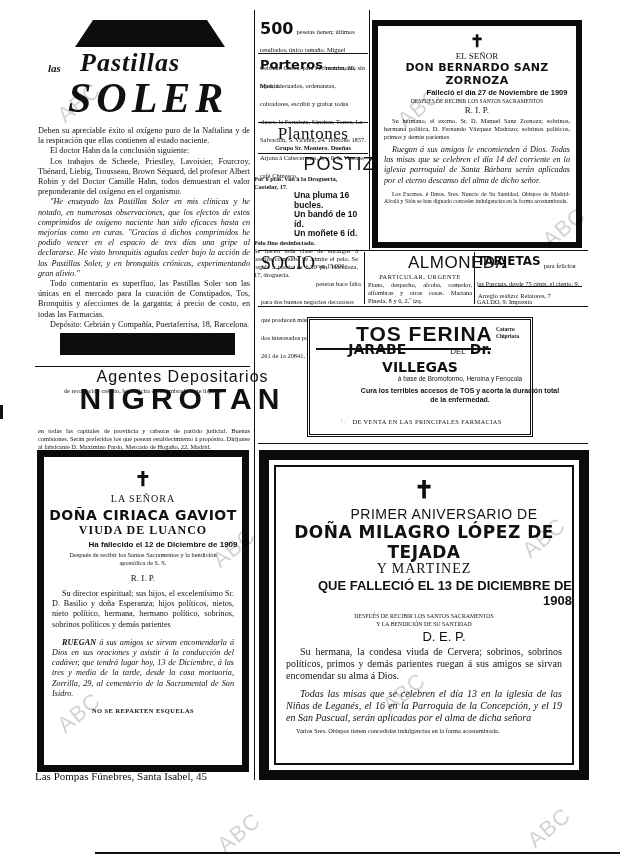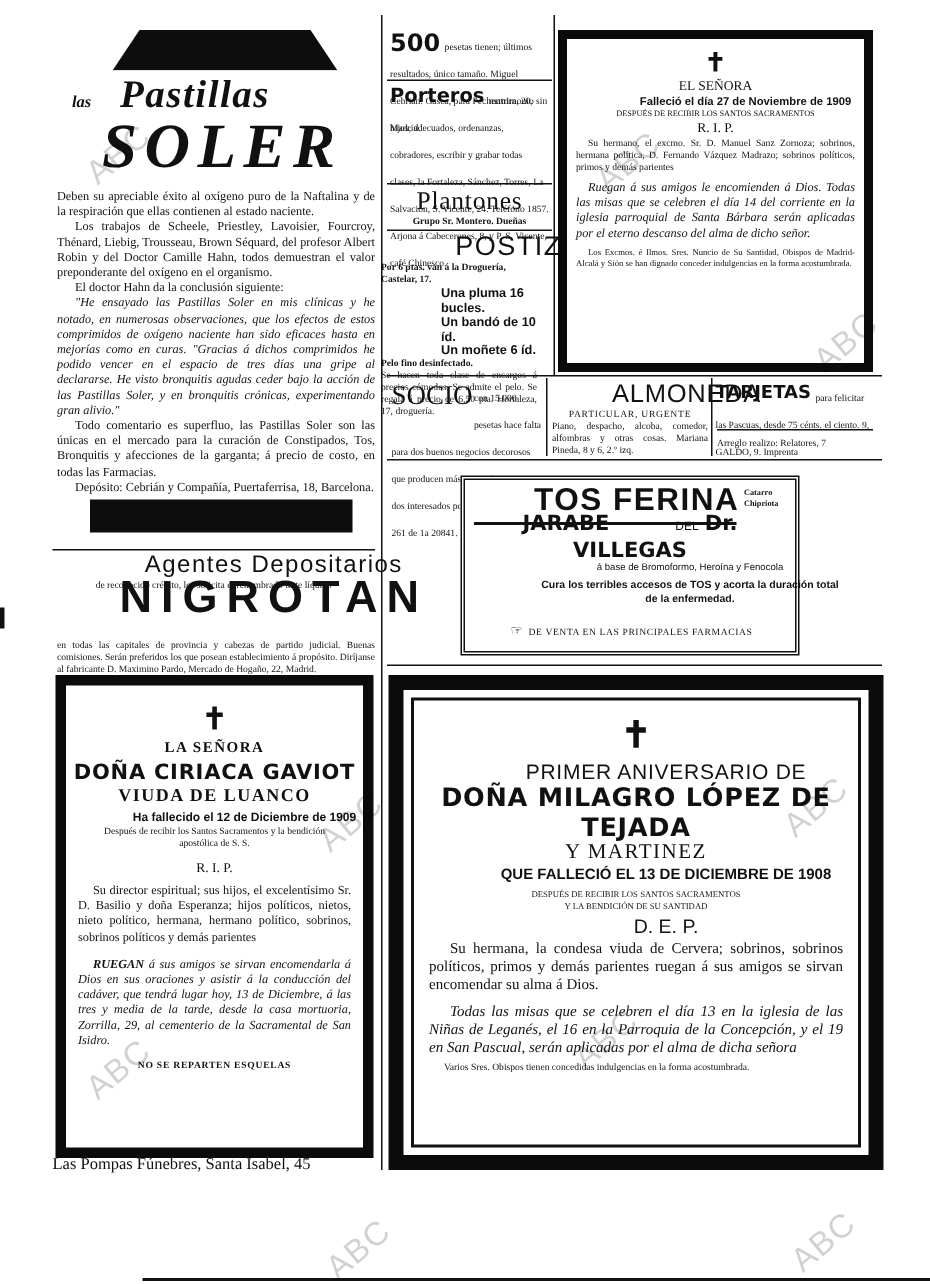--- a/index.html
+++ b/index.html
@@ -26,38 +26,38 @@
 </head>
 <body>
 
 <div class="blackbar" style="left:75px;top:20px;width:150px;height:27px;clip-path:polygon(12% 0,88% 0,100% 100%,0 100%);"></div>
 <div class="abs serif ital bold" style="left:48px;top:62px;font-size:11px;">las</div>
 <div class="abs serif ital bold" style="left:80px;top:48px;font-size:26px;letter-spacing:1px;">Pastillas</div>
 <div class="abs serif ital bold" style="left:68px;top:76px;font-size:42px;letter-spacing:5px;line-height:44px;">SOLER</div>
 
 <div class="abs small just" style="left:38px;top:126px;width:212px;">
   <p>Deben su apreciable éxito al oxígeno puro de la Naftalina y de la respiración que ellas contienen al estado naciente.</p>
+  <p class="indent">El doctor Hahn da la conclusión siguiente:</p>
   <p class="indent">Los trabajos de Scheele, Priestley, Lavoisier, Fourcroy, Thénard, Liebig, Trousseau, Brown Séquard, del profesor Albert Robin y del Doctor Camille Hahn, todos demuestran el valor preponderante del oxígeno en el organismo.</p>
-  <p class="indent">El doctor Hahn da la conclusión siguiente:</p>
   <p class="indent ital">"He ensayado las Pastillas Soler en mis clínicas y he notado, en numerosas observaciones, que los efectos de estos comprimidos de oxígeno naciente han sido eficaces hasta en mejorías como en curas. "Gracias á dichos comprimidos he podido vencer en el espacio de tres días una gripe al declararse. He visto bronquitis agudas ceder bajo la acción de las Pastillas Soler, y en bronquitis crónicas, experimentando gran alivio."</p>
   <p class="indent">Todo comentario es superfluo, las Pastillas Soler son las únicas en el mercado para la curación de Constipados, Tos, Bronquitis y afecciones de la garganta; á precio de costo, en todas las Farmacias.</p>
   <p class="indent">Depósito: Cebrián y Compañía, Puertaferrisa, 18, Barcelona.</p>
 </div>
 
 <div class="blackbar" style="left:60px;top:333px;width:175px;height:22px;"></div>
 <div class="rule" style="left:35px;top:366px;width:215px;height:1px;"></div>
 <div class="abs sans center" style="left:35px;top:368px;width:215px;font-size:16px;letter-spacing:1px;">Agentes Depositarios</div>
 <div class="abs tiny center" style="left:35px;top:387px;width:215px;">de reconocido crédito, los solicita el renombrado tinte líquido</div>
 <div class="abs sans center bold" style="left:35px;top:382px;width:215px;font-size:30px;letter-spacing:6px;">NIGROTAN</div>
 <div class="abs tiny just" style="left:38px;top:427px;width:212px;">en todas las capitales de provincia y cabezas de partido judicial. Buenas comisiones. Serán preferidos los que posean establecimiento á propósito. Diríjanse al fabricante D. Maximino Pardo, Mercado de Hogaño, 22, Madrid.</div>
 
 <div class="frame" style="left:37px;top:450px;width:212px;height:322px;">
   <div class="abs" style="left:0;top:0;right:0;bottom:0;">
     <span class="cross" style="margin-top:10px;font-size:20px;">✝</span>
-    <div class="center" style="font-size:10px;letter-spacing:1px;margin-top:2px;font-weight:bold;">LA SEÑORA</div>
+    <div class="center" style="font-size:10px;letter-spacing:1px;margin-top:2px;">LA SEÑORA</div>
     <div class="center cond" style="font-size:14px;margin-top:3px;letter-spacing:0.5px;">DOÑA CIRIACA GAVIOT</div>
     <div class="center serif bold" style="font-size:12px;letter-spacing:1px;">VIUDA DE LUANCO</div>
     <div class="center sans bold" style="font-size:8px;margin-top:2px;">Ha fallecido el 12 de Diciembre de 1909</div>
     <div class="center tiny" style="padding:2px 20px 0;">Después de recibir los Santos Sacramentos y la bendición apostólica de S. S.</div>
     <div class="center" style="font-size:9px;margin-top:6px;">R. I. P.</div>
     <div class="small just" style="padding:6px 8px 0 8px;text-indent:10px;">Su director espiritual; sus hijos, el excelentísimo Sr. D. Basilio y doña Esperanza; hijos políticos, nietos, nieto político, hermana, hermano político, sobrinos, sobrinos políticos y demás parientes</div>
     <div class="small just ital" style="padding:8px 8px 0 8px;text-indent:10px;">
       <span class="bold">RUEGAN</span><span> á sus amigos se sirvan encomendarla á Dios en sus oraciones y asistir á la conducción del cadáver, que tendrá lugar hoy, 13 de Diciembre, á las tres y media de la tarde, desde la casa mortuoria, Zorrilla, 29, al cementerio de la Sacramental de San Isidro.</span>
     </div>
     <div class="center tiny bold" style="margin-top:8px;letter-spacing:0.5px;">NO SE REPARTEN ESQUELAS</div>
@@ -90,21 +90,22 @@
   <div class="sans bold" style="font-size:8.5px;line-height:9.5px;">Un bandó de 10 íd.</div>
   <div class="sans bold" style="font-size:8.5px;line-height:9.5px;">Un moñete 6 íd.</div>
   <div class="tiny bold">Pelo fino desinfectado.</div>
   <div class="tiny just">Se hacen toda clase de encargos á precios cómodos. Se admite el pelo. Se regala á precio de 6,50 pta. Hortaleza, 17, droguería.</div>
 </div>
 
 <div class="rule" style="left:369px;top:10px;width:1px;height:240px;"></div>
 
 <div class="frame" style="left:372px;top:20px;width:210px;height:228px;border-width:6px;">
   <span class="cross" style="margin-top:5px;font-size:17px;">✝</span>
-  <div class="center" style="font-size:9px;">EL SEÑORA</div>
+  <div class="center" style="font-size:9px;">EL SEÑOR</div>
+  <div class="center cond" style="font-size:11px;letter-spacing:0.3px;">DON BERNARDO SANZ ZORNOZA</div>
   <div class="center sans bold" style="font-size:7.5px;margin-top:1px;">Falleció el día 27 de Noviembre de 1909</div>
   <div class="center tiny" style="font-size:5.5px;">DESPUÉS DE RECIBIR LOS SANTOS SACRAMENTOS</div>
   <div class="center" style="font-size:9px;">R. I. P.</div>
   <div class="tiny just" style="padding:2px 6px 0;text-indent:8px;">Su hermano, el excmo. Sr. D. Manuel Sanz Zornoza; sobrinos, hermana política, D. Fernando Vázquez Madrazo; sobrinos políticos, primos y demás parientes</div>
   <div class="small just ital" style="padding:4px 6px 0;text-indent:8px;">Ruegan á sus amigos le encomienden á Dios. Todas las misas que se celebren el día 14 del corriente en la iglesia parroquial de Santa Bárbara serán aplicadas por el eterno descanso del alma de dicho señor.</div>
   <div class="tiny just" style="padding:5px 6px 0;text-indent:8px;font-size:5.8px;line-height:7px;">Los Excmos. é Ilmos. Sres. Nuncio de Su Santidad, Obispos de Madrid-Alcalá y Sión se han dignado conceder indulgencias en la forma acostumbrada.</div>
 </div>
 
 <div class="rule" style="left:258px;top:250px;width:330px;height:1px;"></div>
 
@@ -147,21 +148,21 @@
 </div>
 
 <div class="rule" style="left:258px;top:443px;width:330px;height:1px;"></div>
 
 <div class="frame" style="left:259px;top:450px;width:330px;height:330px;border-width:10px;">
   <div class="inner-frame" style="left:5px;top:5px;right:5px;bottom:5px;border:2px solid #111;">
     <span class="cross" style="margin-top:8px;font-size:24px;">✝</span>
     <div class="center sans" style="font-size:14px;letter-spacing:0.5px;margin-top:2px;">PRIMER ANIVERSARIO DE</div>
     <div class="center cond" style="font-size:17px;letter-spacing:0.5px;">DOÑA MILAGRO LÓPEZ DE TEJADA</div>
     <div class="center serif" style="font-size:14px;line-height:14px;letter-spacing:1px;">Y MARTINEZ</div>
-    <div class="center sans bold" style="font-size:10px;margin-top:2px;">QUE FALLECIÓ EL 13 DE DICIEMBRE DE 1908</div>
+    <div class="center sans bold" style="font-size:13px;margin-top:2px;text-align:right;">QUE FALLECIÓ EL 13 DE DICIEMBRE DE 1908</div>
     <div class="center tiny" style="margin-top:4px;font-size:5.8px;">DESPUÉS DE RECIBIR LOS SANTOS SACRAMENTOS</div>
     <div class="center tiny" style="font-size:5.8px;">Y LA BENDICIÓN DE SU SANTIDAD</div>
     <div class="center sans" style="font-size:13px;margin-top:1px;">D. E. P.</div>
     <div class="just serif" style="padding:2px 10px 0;text-indent:14px;font-size:10px;line-height:12px;">Su hermana, la condesa viuda de Cervera; sobrinos, sobrinos políticos, primos y demás parientes ruegan á sus amigos se sirvan encomendar su alma á Dios.</div>
     <div class="just serif ital" style="padding:6px 10px 0;text-indent:14px;font-size:10px;line-height:12px;">Todas las misas que se celebren el día 13 en la iglesia de las Niñas de Leganés, el 16 en la Parroquia de la Concepción, y el 19 en San Pascual, serán aplicadas por el alma de dicha señora</div>
     <div class="tiny just" style="padding:3px 10px 0;text-indent:10px;">Varios Sres. Obispos tienen concedidas indulgencias en la forma acostumbrada.</div>
   </div>
 </div>
 
 <div class="wm" style="left:55px;top:90px;">ABC</div>

